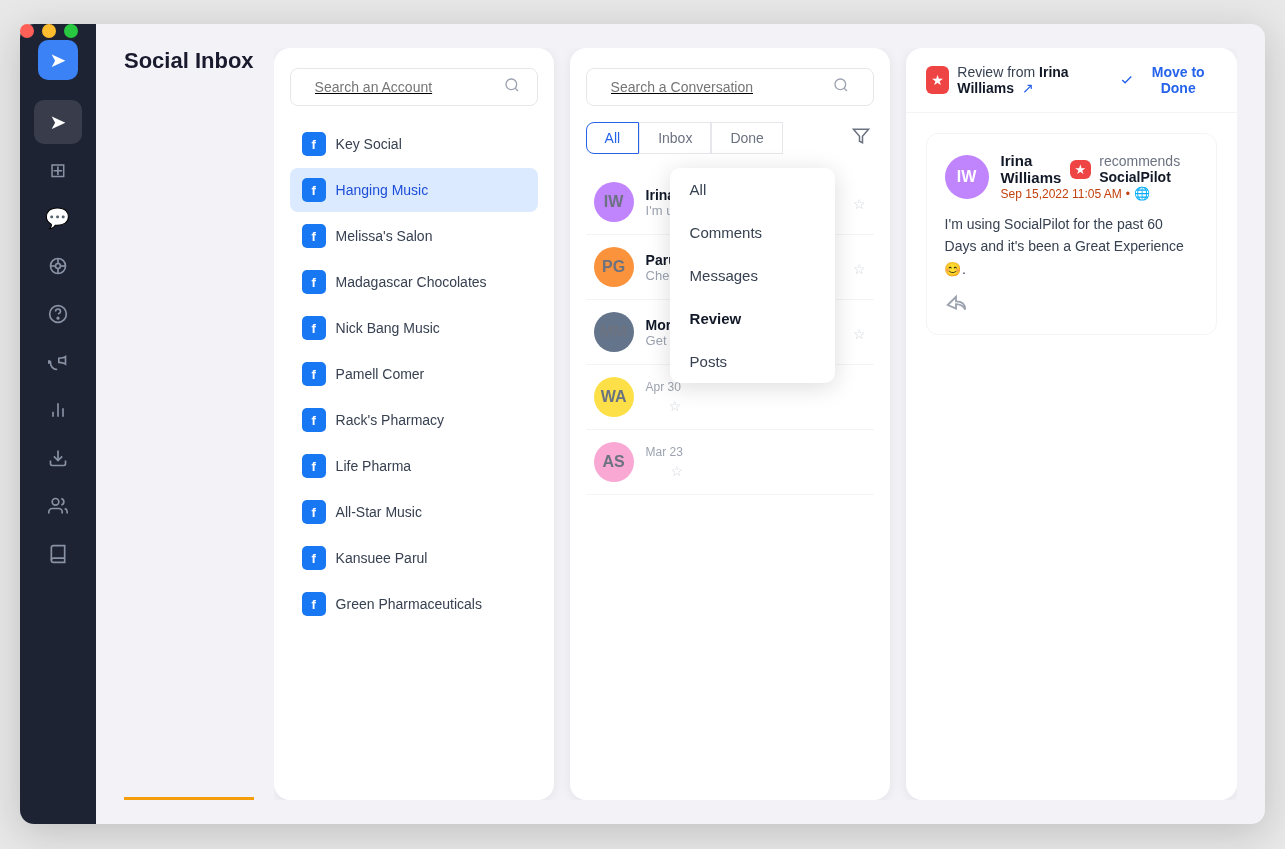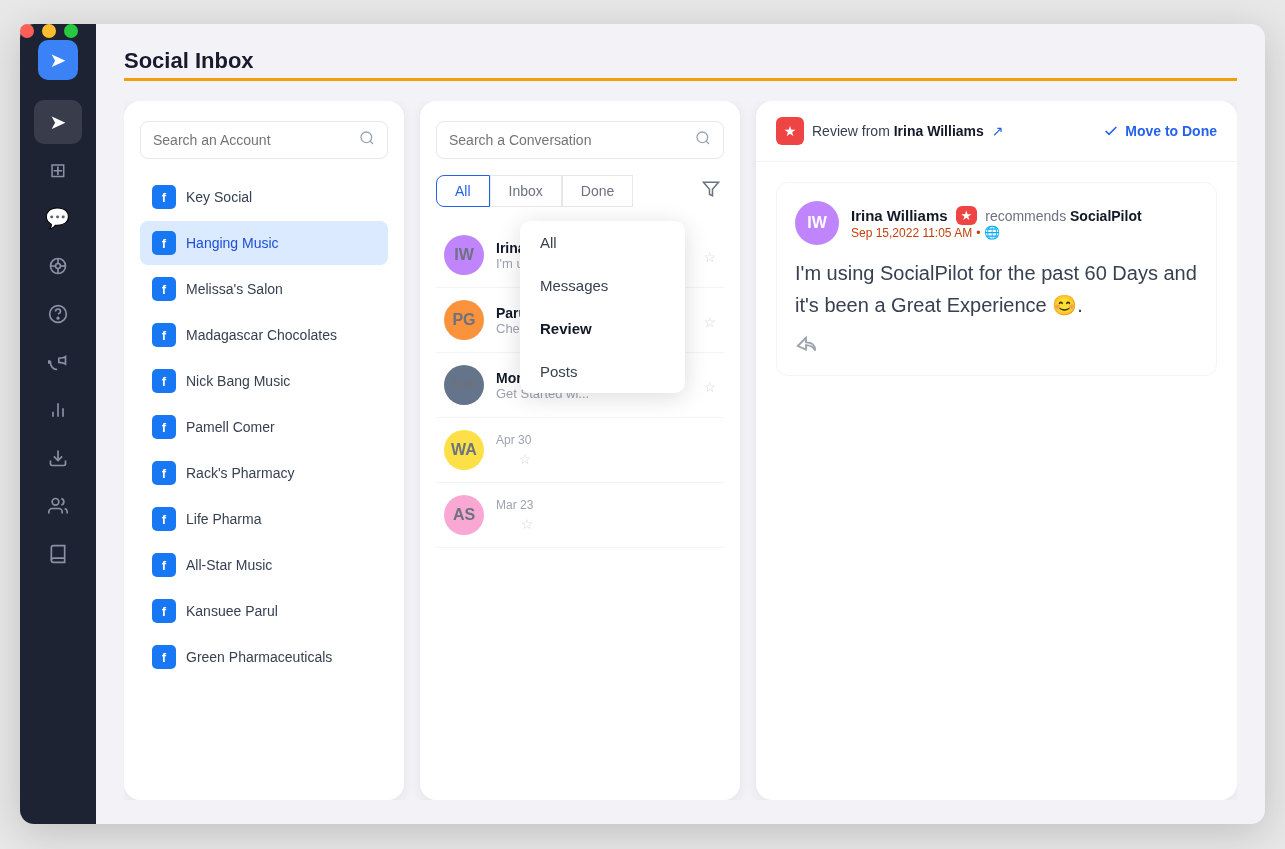--- a/index.html
+++ b/index.html
@@ -67,21 +67,20 @@
       cursor: pointer;
       font-size: 20px;
       transition: background 0.15s;
     }
     .sidebar-item.active { background: rgba(255,255,255,0.12); color: #fff; }
 
     
     .main {
       flex: 1;
       display: flex;
-      flex-direction: column;
       padding: 24px 28px;
       gap: 20px;
       overflow: hidden;
     }
 
     
     .page-title {
       font-size: 22px;
       font-weight: 700;
       color: #1a1a2e;
@@ -112,23 +111,24 @@
       flex-shrink: 0;
       display: flex;
       flex-direction: column;
       padding: 20px 16px;
     }
     .search-box {
       display: flex;
       align-items: center;
       border: 1.5px solid #e5e7eb;
       border-radius: 8px;
-      padding: 8px 12px;
+      padding: 8px 24px;
       gap: 8px;
       margin-bottom: 16px;
+      text-decoration: underline;
     }
     .search-box input {
       border: none; outline: none;
       font-size: 14px; color: #9ca3af;
       background: transparent;
       flex: 1;
     }
     .search-icon-glyph { color: #9ca3af; font-size: 16px; }
 
     .account-list { display: flex; flex-direction: column; gap: 2px; overflow-y: auto; }
@@ -307,21 +307,21 @@
     .recommends-text strong { color: #111827; }
     .review-meta { font-size: 12px; color: #c2410c; display: flex; align-items: center; gap: 4px; }
     .globe-icon { font-size: 13px; }
     .review-stars {
       background: #ef4444;
       border-radius: 6px;
       padding: 2px 5px;
       color: white;
       font-size: 13px;
     }
-    .review-text { font-size: 20px; color: #374151; line-height: 1.6; margin-bottom: 14px; }
+    .review-text { font-size: 14px; color: #374151; line-height: 1.6; margin-bottom: 14px; }
     .reply-btn {
       display: flex; align-items: center; gap: 6px;
       color: #6b7280; cursor: pointer;
       font-size: 20px;
     }
   </style>
 </head>
 <body>
 
 <div class="titlebar">
@@ -516,20 +516,21 @@
     <div class="conv-avatar" style="background:#f9a8d4">AS</div>
     <div class="conv-meta">
       <span class="conv-date">Mar 23</span>
       <span class="star-icon">☆</span>
     </div>
   </div>
           </div>
 
         <div class="dropdown-menu" id="dropdown-menu">
             <div class="dropdown-item">All</div>
+            <div class="dropdown-item">Comments</div>
             <div class="dropdown-item">Messages</div>
             <div class="dropdown-item active-item">Review</div>
             <div class="dropdown-item">Posts</div>
           </div>
       </div>
 
       <div class="card col-detail">
         <div class="detail-header">
           <div class="review-badge">
             <div class="review-star-icon">★</div>

